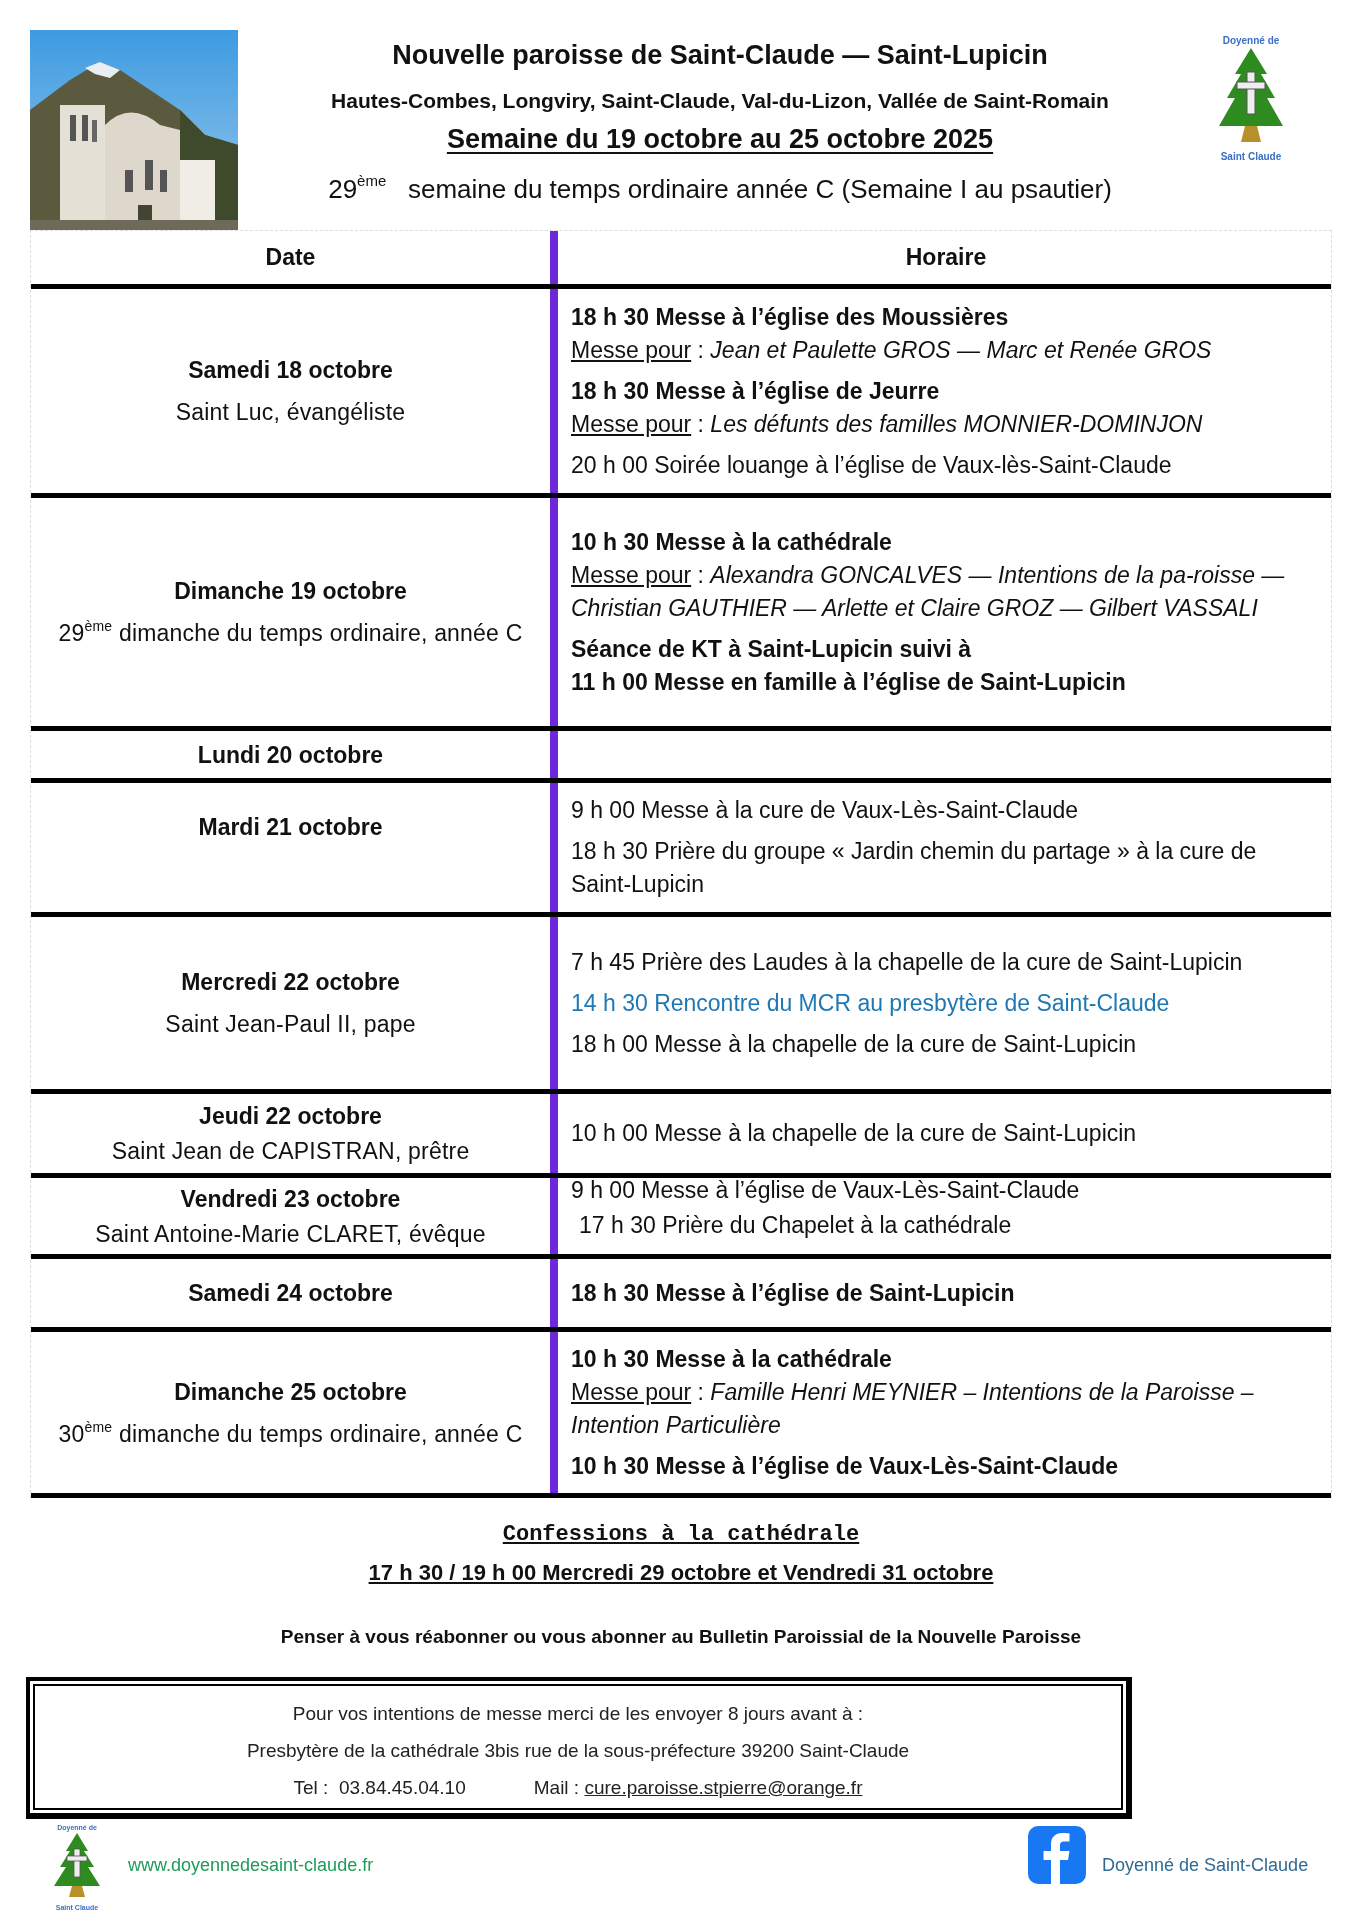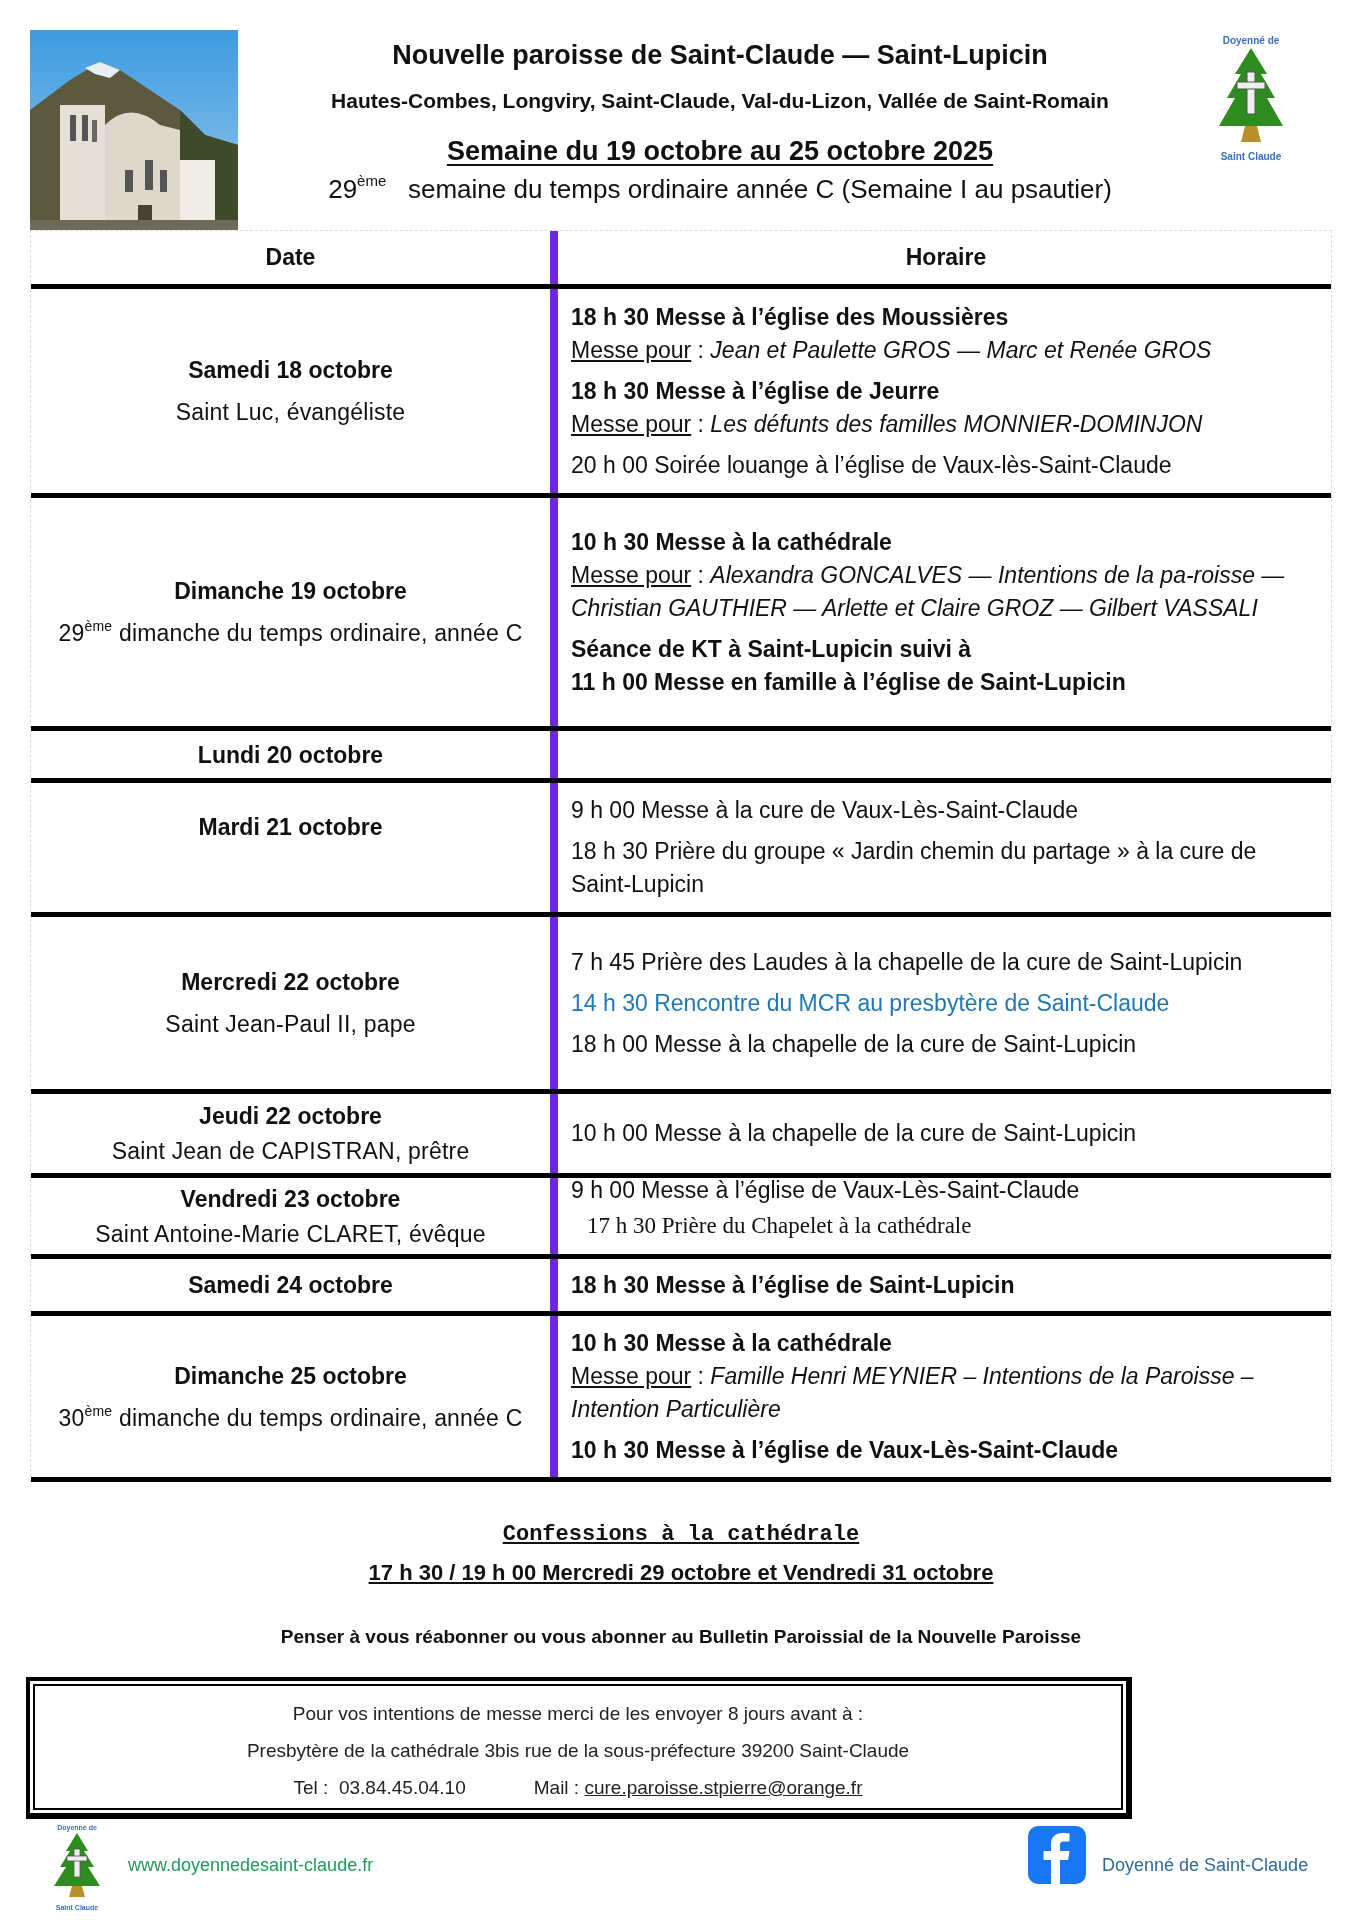--- a/index.html
+++ b/index.html
@@ -5,21 +5,21 @@
   * { box-sizing: border-box; margin: 0; padding: 0; }
   html, body { width: 1357px; height: 1920px; background: #ffffff; }
   body { position: relative; font-family: "Liberation Sans", sans-serif; color: #111; overflow: hidden; }
 
   
   .photo { position: absolute; left: 30px; top: 30px; width: 208px; height: 200px; overflow: hidden; }
   .logo-top { position: absolute; left: 1205px; top: 34px; width: 92px; height: 140px; }
   .hdr { position: absolute; left: 240px; width: 960px; text-align: center; }
   .hdr-title { top: 40px; font-size: 27px; font-weight: bold; }
   .hdr-places { top: 89px; font-size: 21px; font-weight: bold; }
-  .hdr-week { top: 136px; font-size: 27px; font-weight: bold; text-decoration: underline; text-underline-offset: 4px; }
+  .hdr-week { top: 124px; font-size: 27px; font-weight: bold; text-decoration: underline; text-underline-offset: 4px; }
   .hdr-sub { top: 174px; font-size: 26px; }
   .hdr-sub sup { font-size: 15px; vertical-align: 12px; line-height: 0; }
 
   
   .sched { position: absolute; left: 30px; top: 230px; width: 1302px; border-left: 1px dashed #ddd; border-right: 1px dashed #ddd; border-top: 1px dashed #ddd; }
   .row { display: flex; border-bottom: 5px solid #000; }
   .row .c-date { width: 527px; border-right: 8px solid #6d28d9; display: flex; flex-direction: column; justify-content: center; align-items: center; }
   .row .c-time { flex: 1; padding: 8px 10px 8px 13px; display: flex; flex-direction: column; justify-content: center; }
   .th { font-size: 23px; font-weight: bold; }
   .day { font-size: 23px; font-weight: bold; line-height: 32px; }
@@ -181,25 +181,25 @@
     </div>
   </div>
 
   <div class="row" style="height:81px;">
     <div class="c-date">
       <div class="day">Vendredi 23 octobre</div>
       <div class="feast" style="margin-top:3px;">Saint Antoine-Marie CLARET, évêque</div>
     </div>
     <div class="c-time" style="padding-top:2px;padding-bottom:18px;">
       <div class="ev" style="margin:1px 0;">9 h 00 Messe à l’église de Vaux-Lès-Saint-Claude</div>
-      <div class="ev" style="margin:1px 16px;font-family:Liberation Serif, serif;">17 h 30 Prière du Chapelet à la cathédrale</div>
-    </div>
-  </div>
-
-  <div class="row" style="height:57px;">
+      <div class="ev" style="margin:1px 8px;">17 h 30 Prière du Chapelet à la cathédrale</div>
+    </div>
+  </div>
+
+  <div class="row" style="height:73px;">
     <div class="c-date">
       <div class="day">Samedi 24 octobre</div>
     </div>
     <div class="c-time">
       <div class="ev b">18 h 30 Messe à l’église de Saint-Lupicin</div>
     </div>
   </div>
 
   <div class="row" style="height:166px;">
     <div class="c-date">

